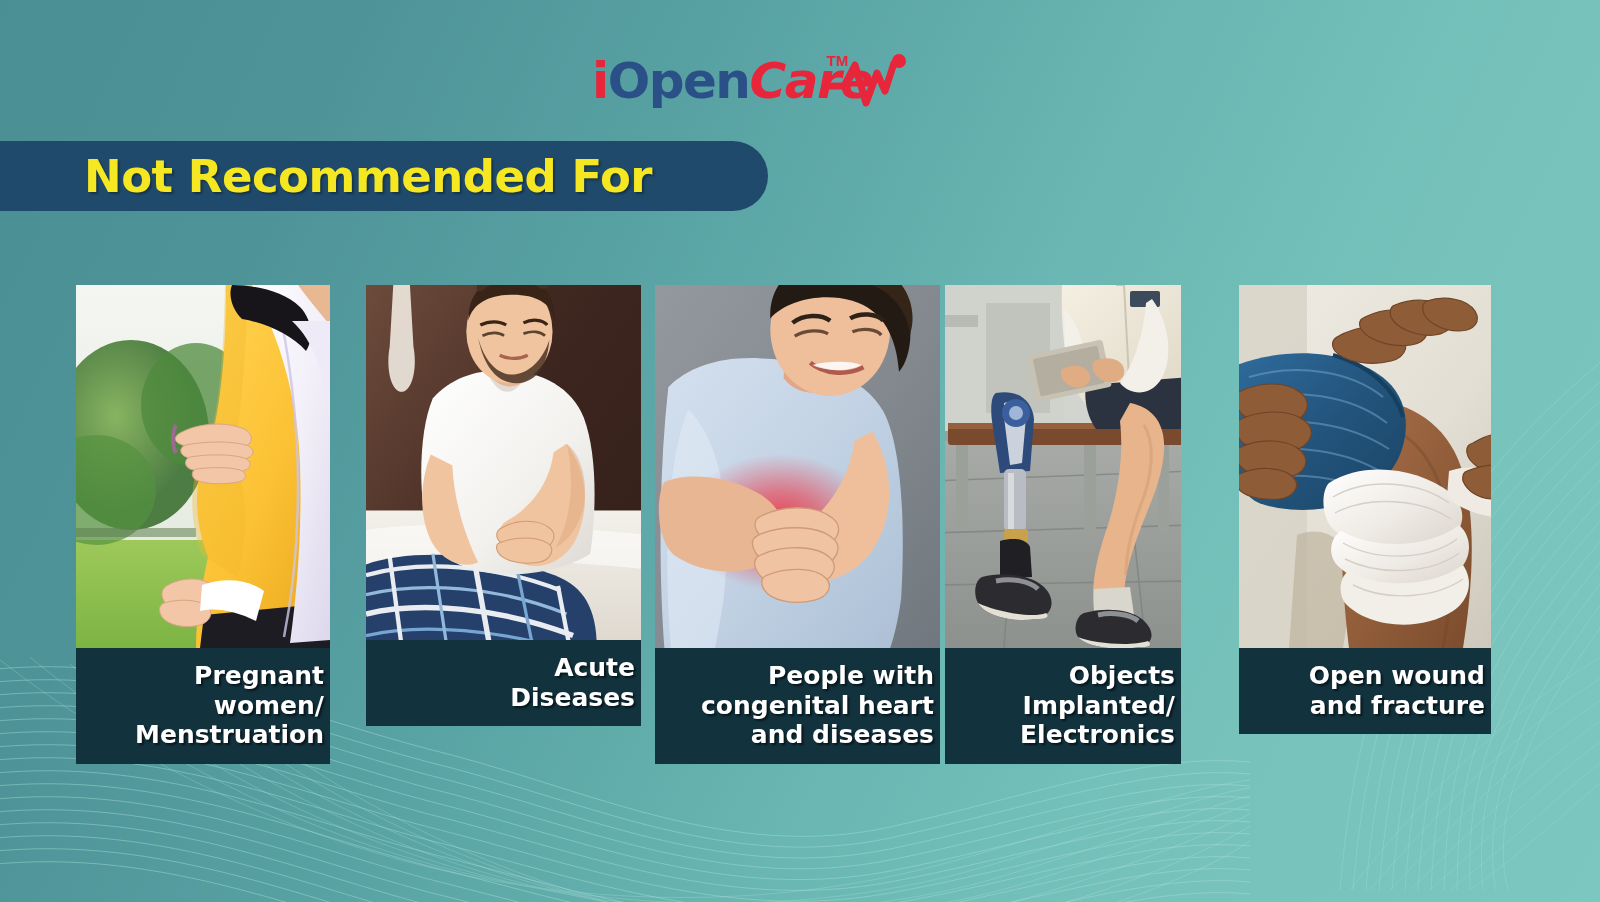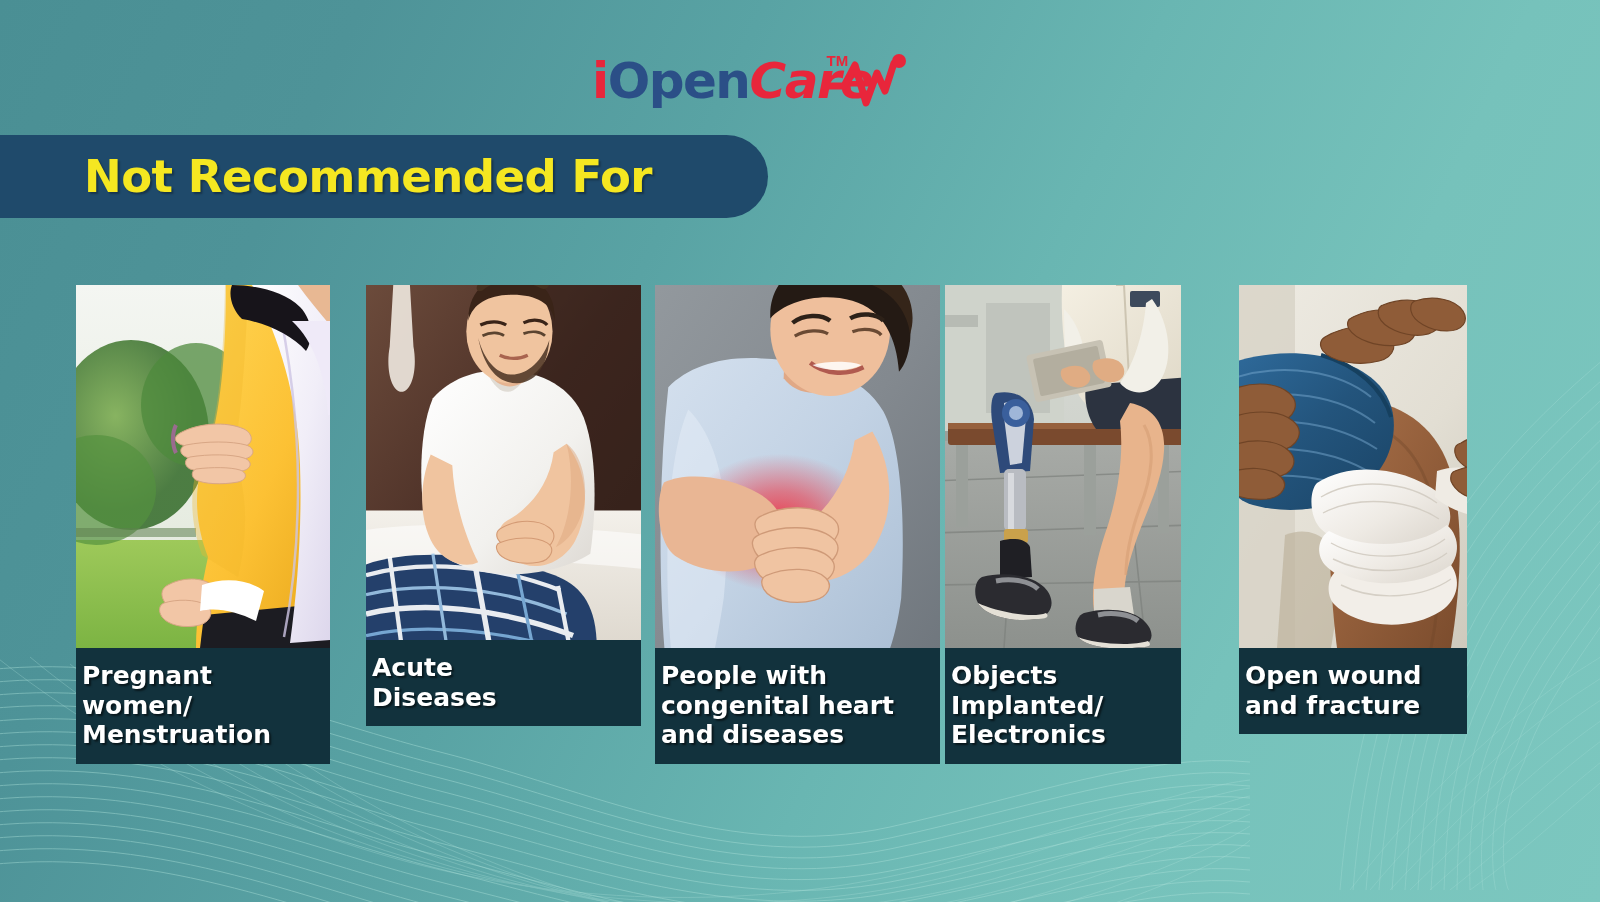--- a/index.html
+++ b/index.html
@@ -75,23 +75,23 @@
     font-weight: bold;
     align-self: flex-start;
     margin-top: 4px;
     margin-left: -46px;
   }
 
   
   #title-banner {
     position: absolute;
     left: 0;
-    top: 135px;
+    top: 141px;
     width: 768px;
-    height: 83px;
+    height: 70px;
     background: #1f4a6b;
     border-radius: 0 42px 42px 0;
     display: flex;
     align-items: center;
   }
   #title-text {
     font-family: "DejaVu Sans", sans-serif;
     color: #f5e721;
     font-size: 45px;
     font-weight: bold;
@@ -116,40 +116,40 @@
   .card-photo {
     position: relative;
     width: 100%;
     overflow: hidden;
     background: #8d9ba3;
   }
   .card-photo svg { display: block; width: 100%; height: 100%; }
   .card-caption {
     background: #12323d;
     color: #ffffff;
-    text-align: left;
+    text-align: right;
     font-family: "DejaVu Sans", sans-serif;
     font-weight: bold;
     font-size: 25px;
     line-height: 1.18;
     padding: 13px 6px 14px 6px;
     text-shadow: 2px 2px 2px rgba(0,0,0,.55);
     white-space: pre-line;
   }
 
   
   #card-0 { left: 76px;   top: 285px; width: 254px; }
   #card-0 .card-photo { height: 363px; }
   #card-1 { left: 366px;  top: 285px; width: 275px; }
   #card-1 .card-photo { height: 355px; }
   #card-2 { left: 655px;  top: 285px; width: 285px; }
   #card-2 .card-photo { height: 363px; }
   #card-3 { left: 945px;  top: 285px; width: 236px; }
   #card-3 .card-photo { height: 363px; }
-  #card-4 { left: 1239px; top: 285px; width: 228px; }
+  #card-4 { left: 1239px; top: 285px; width: 252px; }
   #card-4 .card-photo { height: 363px; }
 </style>
 </head>
 <body>
 
 <div id="slide">
 
   <svg id="wave-bottom" class="wave-mesh" viewBox="0 0 1280 300" preserveAspectRatio="none">
     <g fill="none" stroke="#a8ded6" stroke-width="1" opacity="0.55">
       <path d="M0,60 C180,35 330,105 470,140 C620,178 760,250 920,215 C1060,184 1180,140 1280,150"></path>

